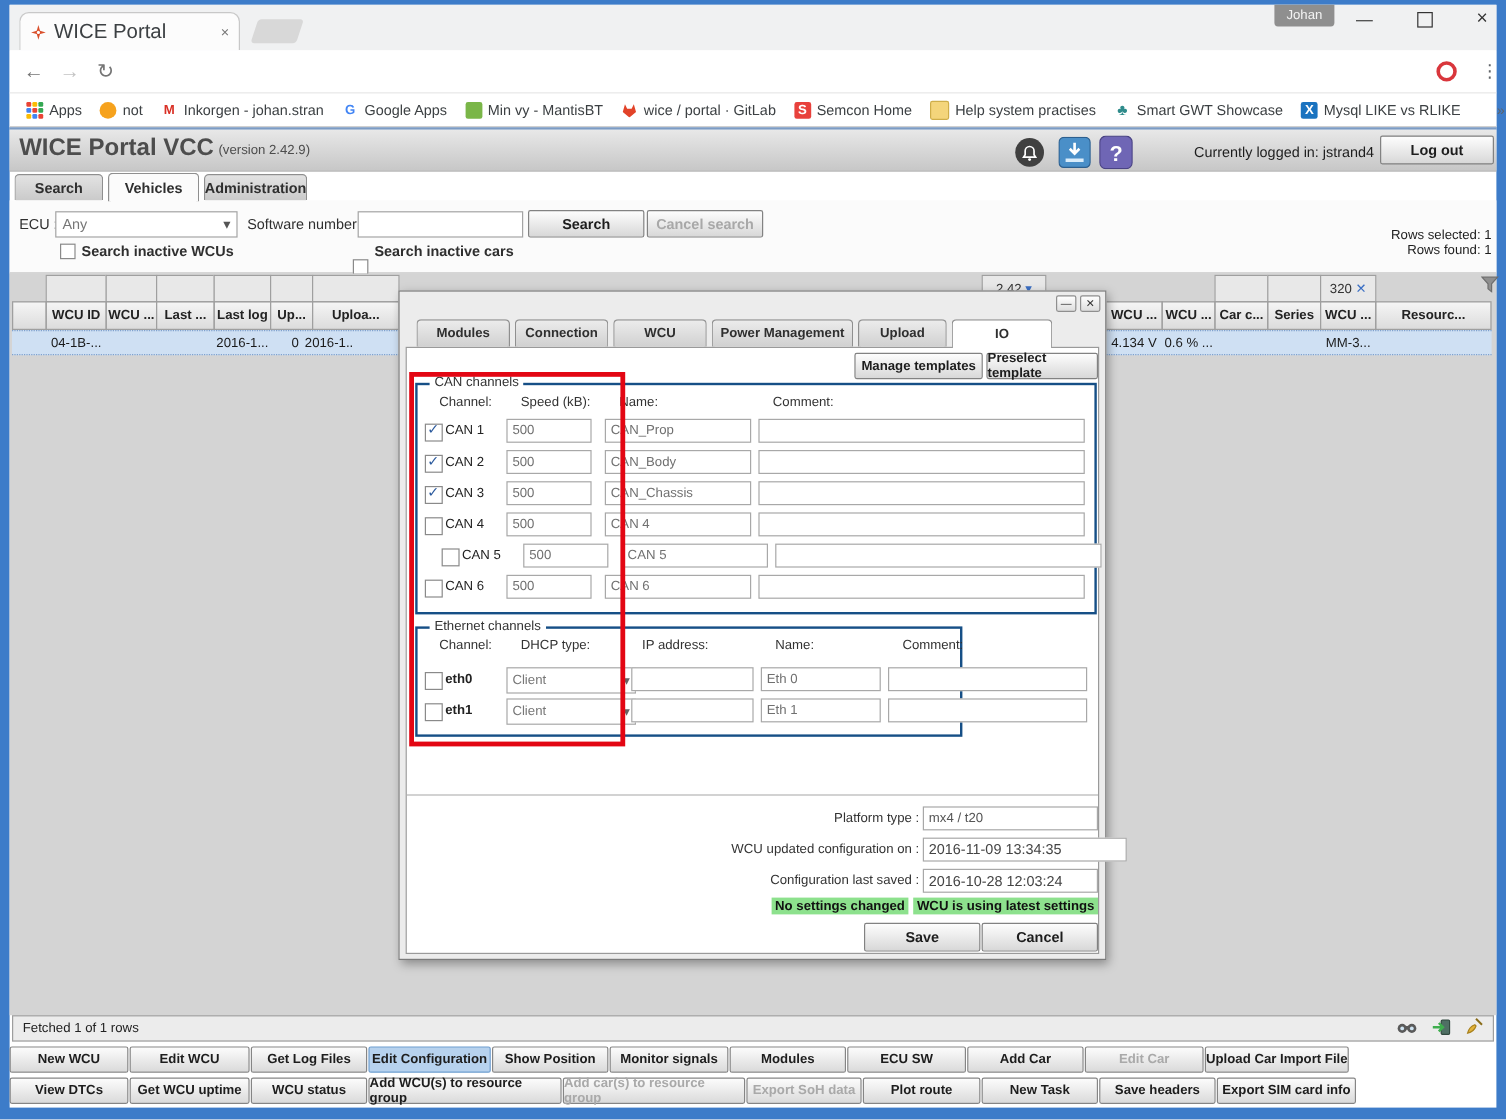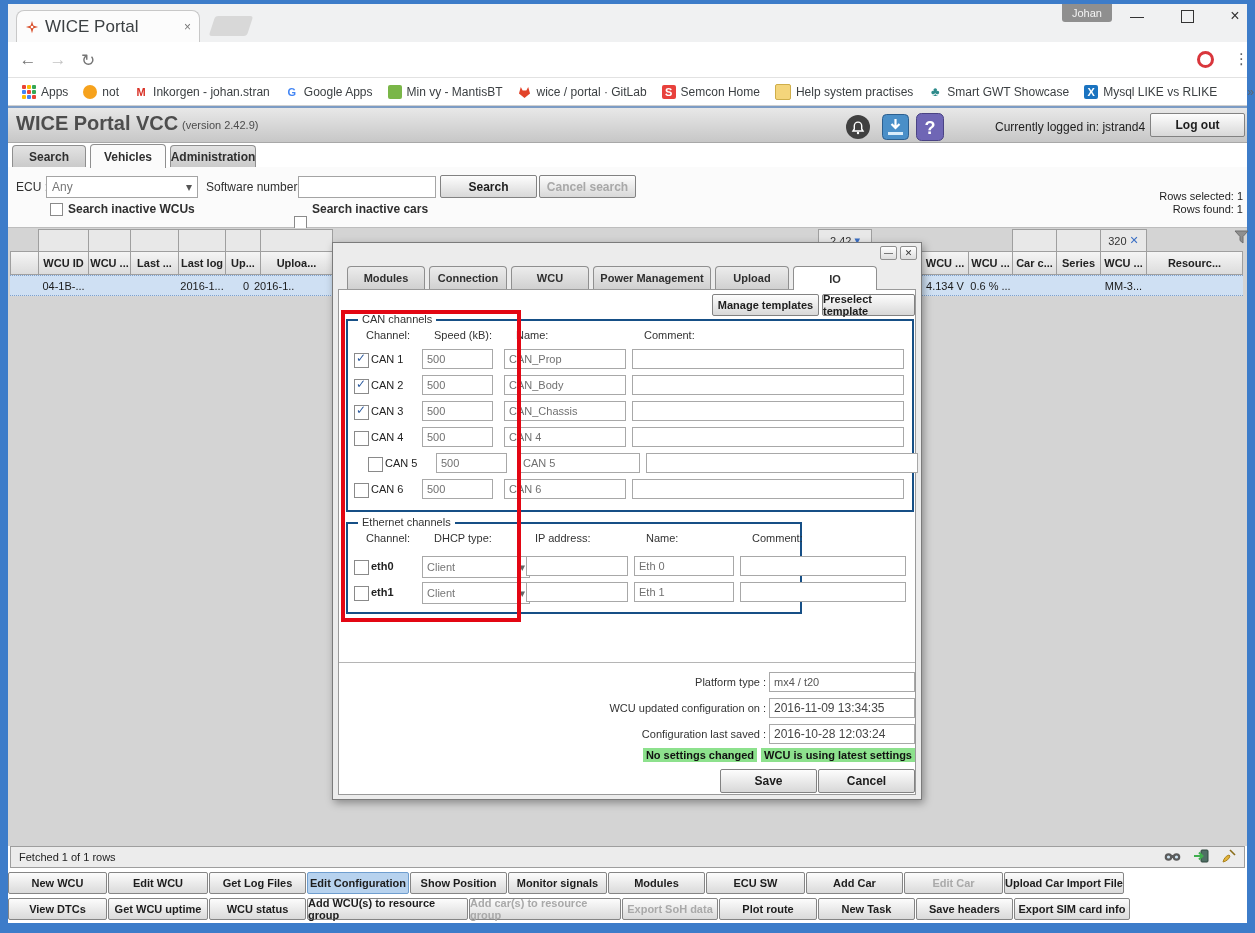--- a/index.html
+++ b/index.html
@@ -397,21 +397,21 @@
         <input class="fld" style="left: 286px; width: 100px;" value="Eth 1">
         <input class="fld" style="left: 392px; width: 166px;" value="">
       </div>
     </div>
 
     <div class="abs" style="left:6px;top:419px;width:576px;height:1px;background:#b5b5b5;z-index:5;"></div>
 
     <div class="flabel" style="top:433px;z-index:5;">Platform type :</div>
     <input class="fld" style="left: 436px; top: 429px; width: 146px; z-index: 5; color: rgb(85, 85, 85);" value="mx4 / t20">
     <div class="flabel" style="top:459px;z-index:5;">WCU updated configuration on :</div>
-    <input class="fld" style="left: 436px; top: 455px; width: 146px; z-index: 5; color: rgb(68, 68, 68); font-size: 12px;" value="2016-11-09 13:34:35">
+    <input class="fld" style="left: 436px; top: 455px; width: 170px; z-index: 5; color: rgb(68, 68, 68); font-size: 12px;" value="2016-11-09 13:34:35">
     <div class="flabel" style="top:485px;z-index:5;">Configuration last saved :</div>
     <input class="fld" style="left: 436px; top: 481px; width: 146px; z-index: 5; color: rgb(68, 68, 68); font-size: 12px;" value="2016-10-28 12:03:24">
 
     <div class="abs" style="right:6px;top:505px;display:flex;gap:4px;z-index:5;">
       <span class="greenmsg">No settings changed</span>
       <span class="greenmsg">WCU is using latest settings</span>
     </div>
 
     <div class="abs btn" style="left:387px;top:526px;width:97px;height:24px;z-index:5;">Save</div>
     <div class="abs btn" style="left:485px;top:526px;width:97px;height:24px;z-index:5;">Cancel</div>

